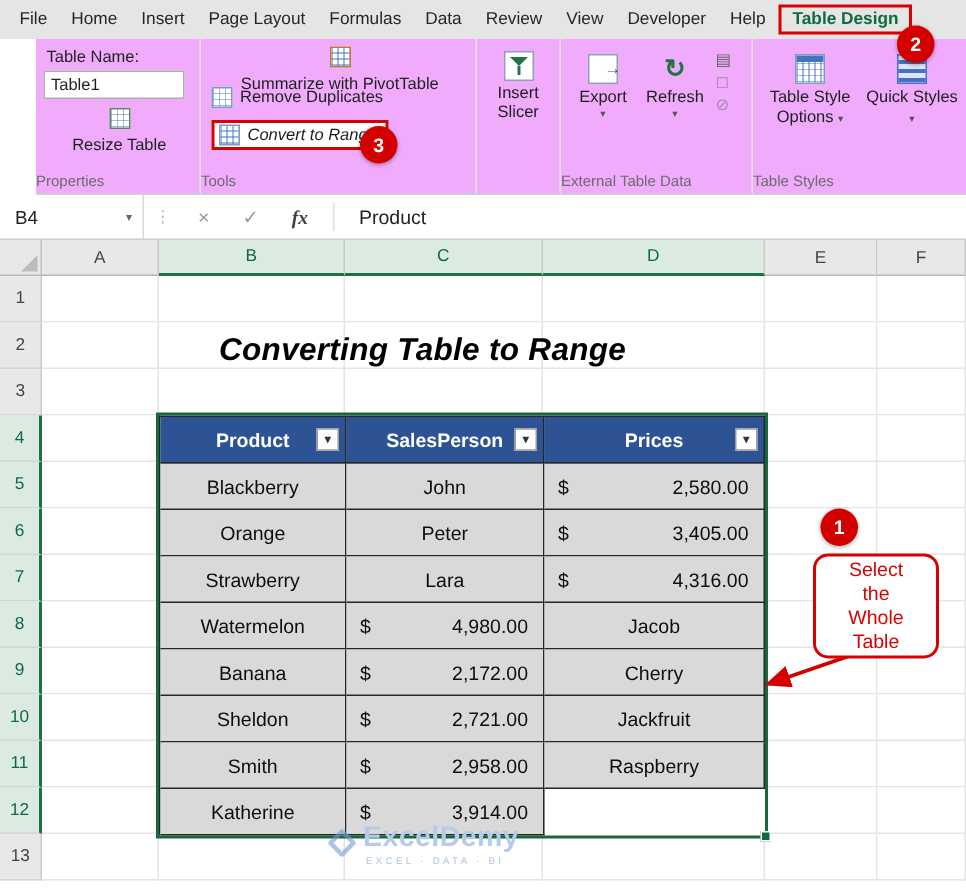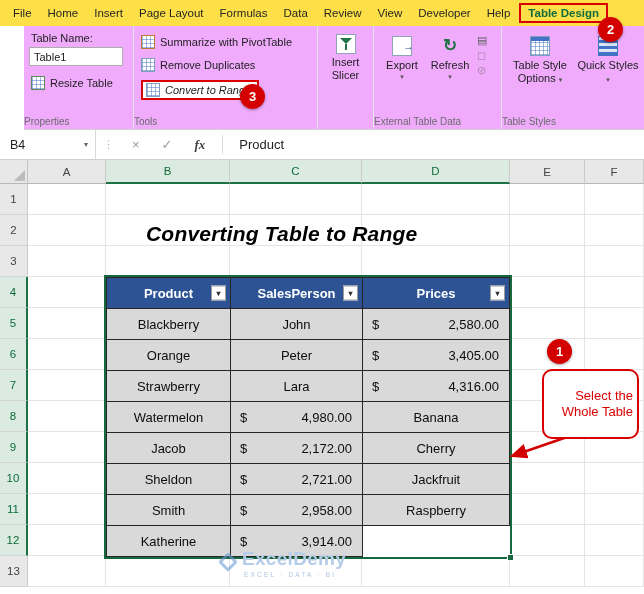--- a/index.html
+++ b/index.html
@@ -6,35 +6,35 @@
     --red:#d90000;
     --green:#17683d;
     --hdrblue:#2e5395;
     --cellgray:#d9d9d9;
   }
   *{box-sizing:border-box;margin:0;padding:0;}
   html,body{width:644px;height:594px;}
   body{font-family:"Liberation Sans",sans-serif;background:#fff;position:relative;overflow:hidden;color:#222;}
 
   
-  .tabbar{position:absolute;top:0;left:0;width:100%;height:26px;background:#fde047;display:flex;align-items:center;padding-left:5px;}
+  .tabbar{position:absolute;top:0;left:0;width:100%;height:26px;background:#e5e5e5;display:flex;align-items:center;padding-left:5px;}
   .tab{padding:5px 8px;font-size:11.5px;color:#262626;white-space:nowrap;}
   .tab.active{color:#0d6b3d;font-weight:700;border:2px solid var(--red);padding:2px 7px;margin:0 1px;}
 
   
   .ribbon{position:absolute;top:26px;left:0;width:100%;height:104px;background:#f0abfc;border-bottom:1px solid #cfcfcf;display:flex;margin-left:24px;}
   .rgroup{position:relative;height:100%;border-right:1px solid #e3e3e3;padding:3px 5px 15px;}
   .glabel{position:absolute;bottom:2px;left:0;width:100%;text-align:left;font-size:10px;color:#6b6b6b;}
   .g-props{width:110px;}
   .plabel{font-size:11px;margin:3px 0 3px 2px;color:#222;}
   .tname{width:94px;height:19px;border:1px solid #adadad;font-size:11px;padding:0 4px;color:#222;background:#fff;font-family:inherit;display:block;}
   .rrow{display:flex;align-items:center;gap:5px;height:22px;margin:1px 0;font-size:11px;color:#1e1e1e;padding-left:2px;white-space:nowrap;}
-  .g-props .rrow{margin-top:6px;}
+  .g-props .rrow{margin-top:6px;flex-direction:column;}
   .g-tools{width:184px;}
-  .g-tools .rrow:first-child{margin-top:2px;}
+  .g-tools .rrow:first-child{margin-top:2px;flex-direction:column;}
   .rrow.convert{height:26px;font-style:italic;}
   .red-wrap{display:inline-flex;align-items:center;gap:5px;border:2px solid var(--red);padding:1px 6px 1px 3px;background:#fff;}
   .mini-icon{width:14px;height:14px;flex:0 0 auto;border:1px solid #7d9cbe;background-color:#fff;
     background-image:repeating-linear-gradient(0deg,rgba(68,114,196,.5) 0 1px,transparent 1px 4px),
                      repeating-linear-gradient(90deg,rgba(68,114,196,.5) 0 1px,transparent 1px 4px);}
   .ic-pivot{border-color:#c07a30;}
   .ic-resize{border-color:#5a8a5a;}
   .g-slicer{width:56px;text-align:center;}
   .blabel{font-size:11px;line-height:13px;text-align:center;color:#1e1e1e;}
   .big-icon{width:20px;height:20px;margin:5px auto 2px;position:relative;}
@@ -95,21 +95,21 @@
   .fill-handle{position:absolute;right:-4px;bottom:-4px;width:7px;height:7px;background:var(--green);border:1px solid #fff;}
 
   
   .wm{position:absolute;left:221px;top:548px;display:flex;gap:7px;z-index:8;}
   .wm-diamond{width:14px;height:14px;border:3.5px solid #6f9ed6;transform:rotate(45deg);margin-top:7px;opacity:.6;border-radius:2px;}
   .wm-text{font-size:19px;font-weight:700;color:#b5cce9;letter-spacing:.3px;}
   .wm-sub{font-size:6.5px;color:#b0c6e2;letter-spacing:2.2px;margin-top:1px;padding-left:2px;}
 
   
   .arrow-svg{position:absolute;left:0;top:0;z-index:9;pointer-events:none;}
-  .notebox{position:absolute;left:542px;top:369px;width:97px;height:70px;border:2px solid var(--red);border-radius:10px;background:#fff;color:var(--red);font-size:13px;line-height:16px;display:flex;align-items:center;justify-content:center;text-align:right;padding:4px 4px;z-index:9;font-weight:500;}
+  .notebox{position:absolute;left:542px;top:369px;width:84px;height:70px;border:2px solid var(--red);border-radius:10px;background:#fff;color:var(--red);font-size:13px;line-height:16px;display:flex;align-items:center;justify-content:center;text-align:center;padding:4px 20px;z-index:9;font-weight:500;}
   .callout{width:25px;height:25px;border-radius:50%;background:#d40000;color:#fff;font-weight:700;font-size:13px;display:flex;align-items:center;justify-content:center;position:absolute;z-index:10;box-shadow:0 1px 3px rgba(0,0,0,.35);}
 </style>
 </head>
 <body>
 
 <div class="tabbar">
     <div class="tab">File</div>
     <div class="tab">Home</div>
     <div class="tab">Insert</div>
     <div class="tab">Page Layout</div>
@@ -338,22 +338,22 @@
       <div class="td-cell">Lara</div>
       <div class="td-cell price-cell">
         <span>$</span>
         <span>4,316.00</span>
       </div>
       <div class="td-cell">Watermelon</div>
       <div class="td-cell price-cell">
         <span>$</span>
         <span>4,980.00</span>
       </div>
+      <div class="td-cell">Jacob</div>
       <div class="td-cell">Banana</div>
-      <div class="td-cell">Jacob</div>
       <div class="td-cell price-cell">
         <span>$</span>
         <span>2,172.00</span>
       </div>
       <div class="td-cell">Cherry</div>
       <div class="td-cell">Sheldon</div>
       <div class="td-cell price-cell">
         <span>$</span>
         <span>2,721.00</span>
       </div>

